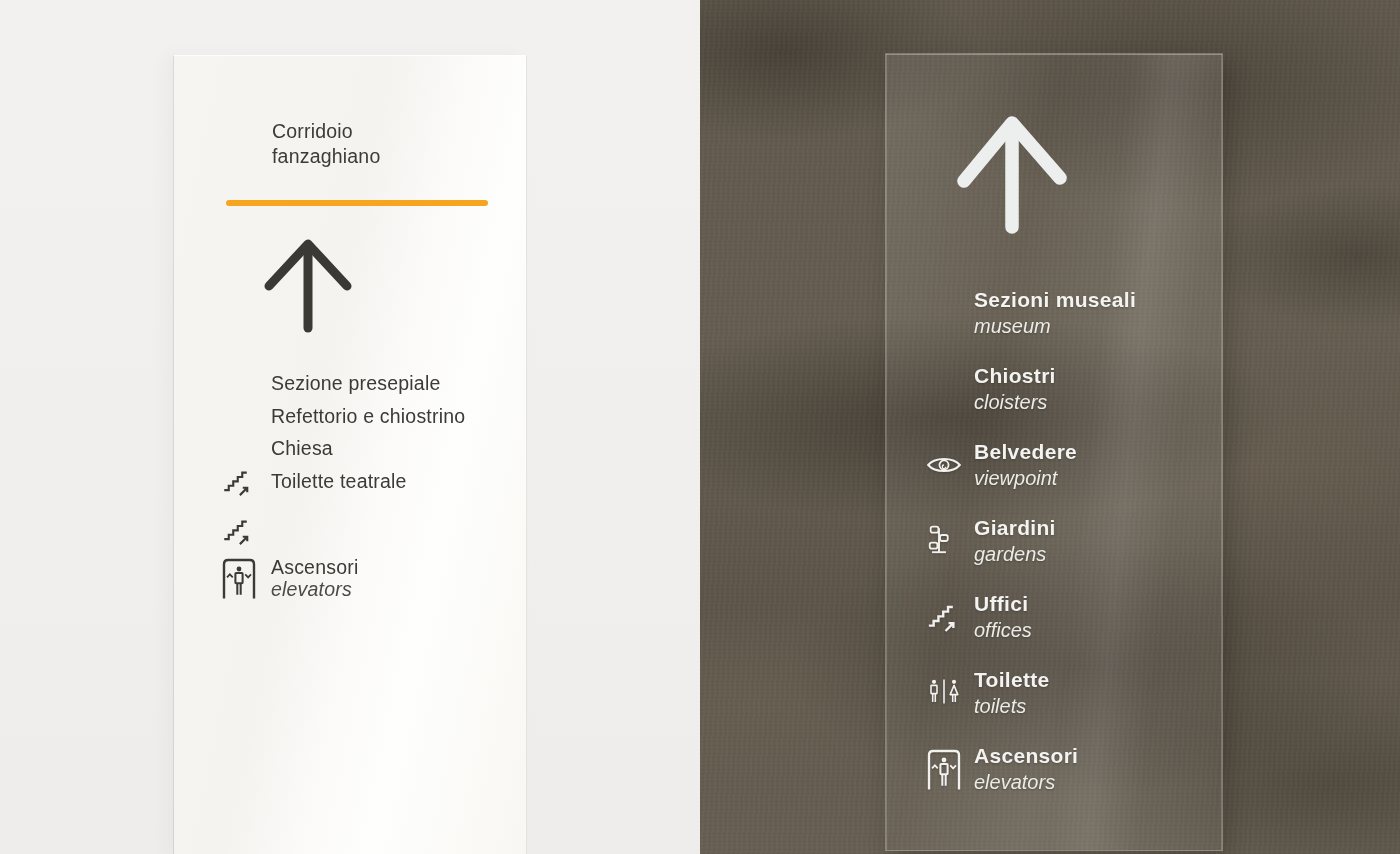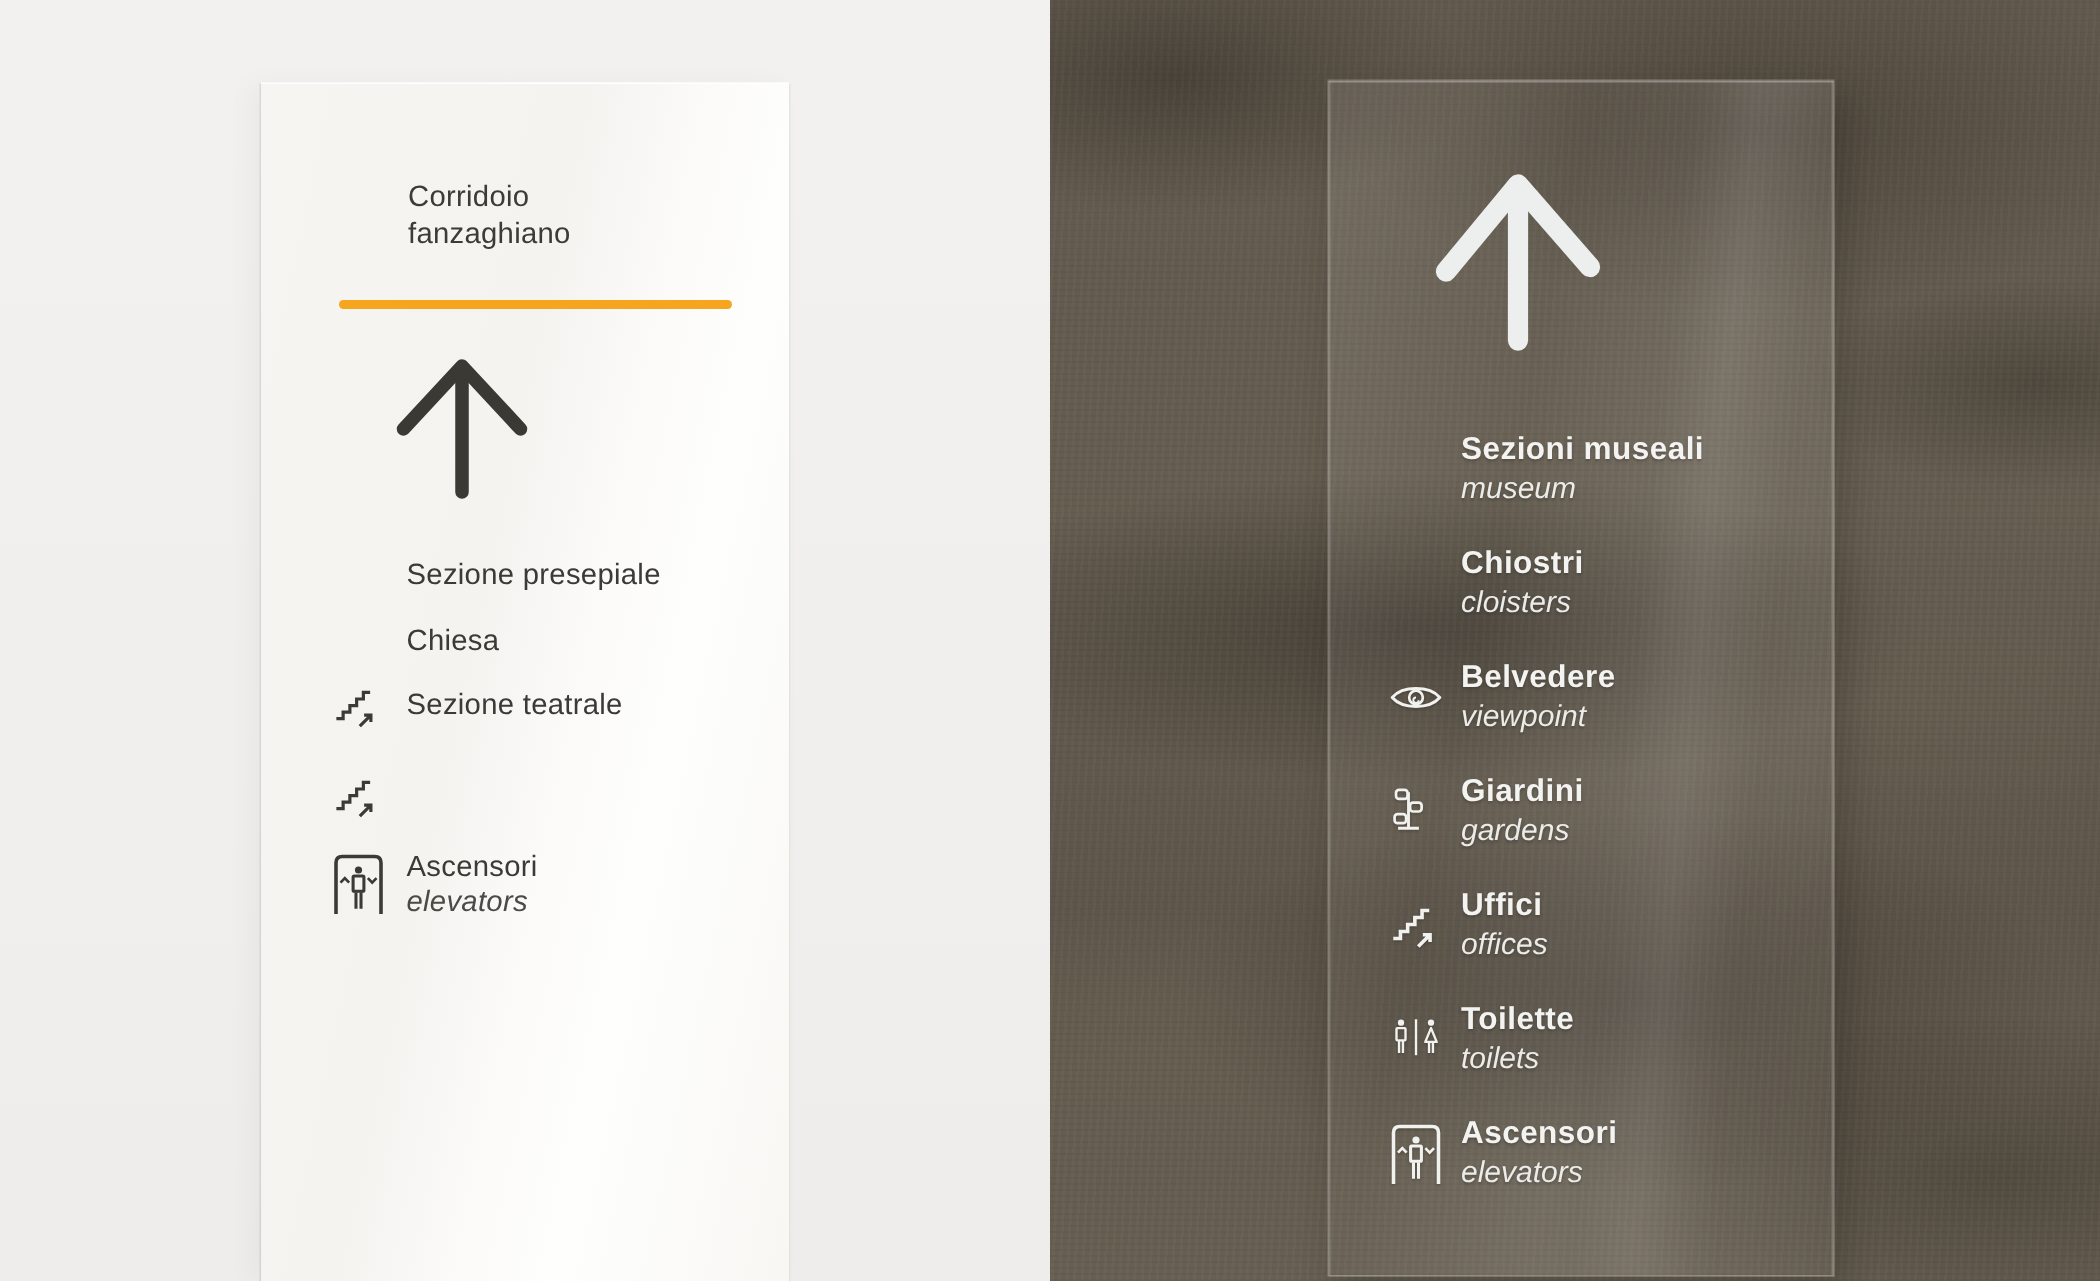--- a/index.html
+++ b/index.html
@@ -14,21 +14,21 @@
     border-left:1px solid rgba(120,118,112,0.28);
     border-right:1px solid rgba(150,148,142,0.18);
     border-top:1px solid rgba(255,255,255,0.9);
     box-shadow:-8px 0 16px rgba(0,0,0,0.03);}
   .lp-title{position:absolute;left:98px;top:63px;width:220px;
     font-size:19.5px;line-height:24.5px;letter-spacing:0.2px;
     color:#3c3b37;white-space:pre-line;}
   .lp-line{position:absolute;left:52px;top:144px;width:262px;height:5.5px;border-radius:3px;}
   .lp-arrow{position:absolute;left:90px;top:179px;}
   .lp-list{position:absolute;left:47px;top:316px;width:295px;
-    display:flex;flex-direction:column;gap:21px;}
+    display:flex;flex-direction:column;gap:10px;}
   .l-row{display:flex;align-items:flex-start;}
   .l-ico{flex:0 0 50px;display:flex;justify-content:flex-start;color:#3b3a35;}
   .l-txt{font-size:19.5px;line-height:22.5px;letter-spacing:0.2px;color:#3b3a36;white-space:pre-line;}
   .l-txt .muted{color:#8d8b86;}
   .l-sub{display:block;font-style:italic;color:#4b4a46;}
   .ico-top{margin-top:-3px;}
   .ico-mid{margin-top:9px;}
 
   
   .wall-right{position:absolute;left:700px;top:0;width:700px;height:854px;
@@ -88,37 +88,41 @@
         </svg>
       </div>
 
       <div class="lp-list">
 
         <div class="l-row">
           <span class="l-ico"></span>
           <span class="l-txt">Sezione presepiale</span>
         </div>
 
+        <div class="l-row">
+          <span class="l-ico"></span>
+          <span class="l-txt">Refettorio e chiostrino</span>
+        </div>
 
 
         <div class="l-row">
           <span class="l-ico"></span>
           <span class="l-txt">Chiesa</span>
         </div>
 
 
 
         <div class="l-row">
           <span class="l-ico ico-top">
             <svg width="34" height="30" viewBox="0 0 24 24">
               <path d="M1 18.5 H4.6 V15 H8.2 V11.5 H11.8 V8 H15.4 V4.5 H19" fill="none" stroke="currentColor" stroke-width="1.7"></path>
               <path d="M13.5 22.5 L19 17 M15.8 16.6 H19.4 V20.2" fill="none" stroke="currentColor" stroke-width="1.7"></path>
             </svg>
           </span>
-          <span class="l-txt">Sezione teatrale</span>
+          <span class="l-txt">Toilette teatrale</span>
         </div>
 
         <div class="l-row">
           <span class="l-ico ico-mid">
             <svg width="34" height="30" viewBox="0 0 24 24">
               <path d="M1 18.5 H4.6 V15 H8.2 V11.5 H11.8 V8 H15.4 V4.5 H19" fill="none" stroke="currentColor" stroke-width="1.7"></path>
               <path d="M13.5 22.5 L19 17 M15.8 16.6 H19.4 V20.2" fill="none" stroke="currentColor" stroke-width="1.7"></path>
             </svg>
           </span>
         </div>

